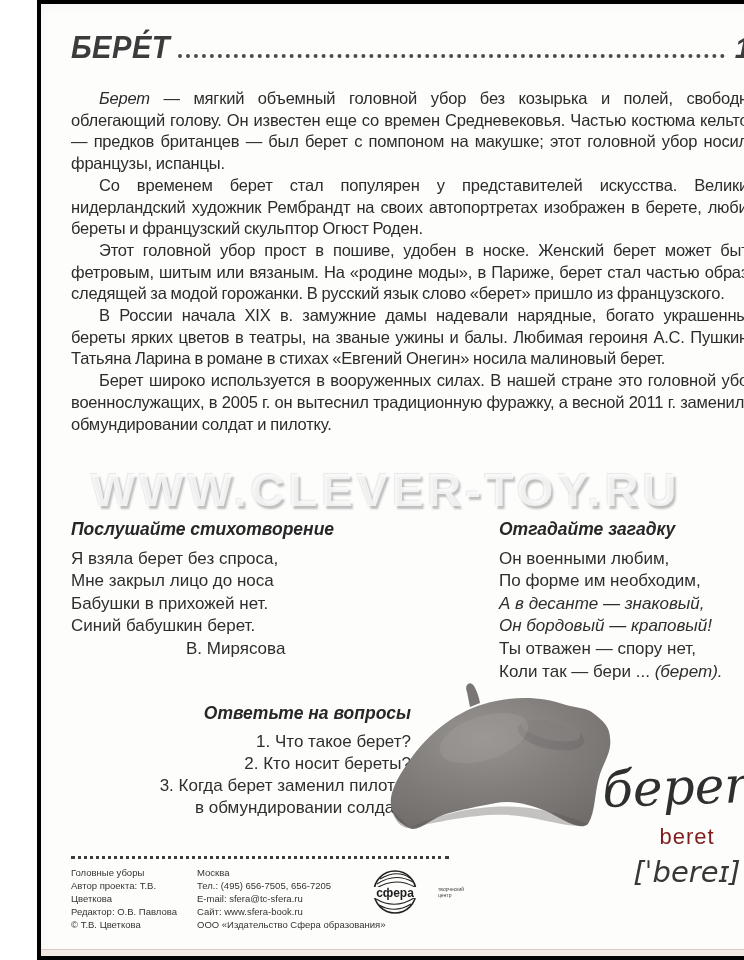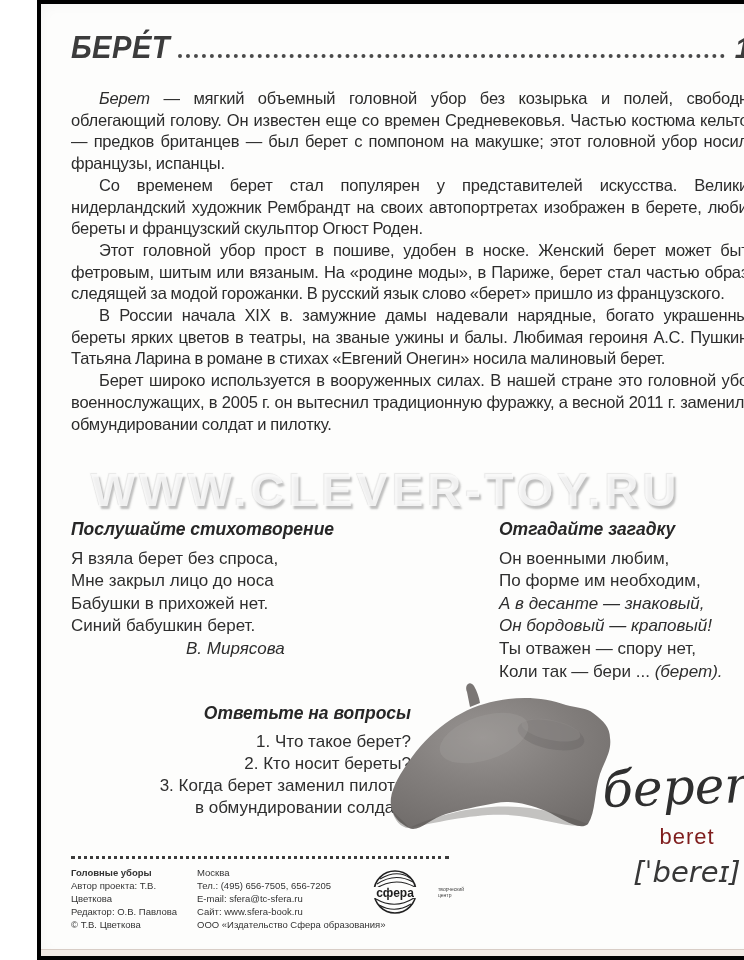--- a/index.html
+++ b/index.html
@@ -40,42 +40,42 @@
     position: absolute; top: 458px; left: 50px; width: 690px; z-index: 6;
     font-weight: bold; font-size: 47px; letter-spacing: 4px; white-space: nowrap;
     color: rgba(252,252,252,0.82);
     text-shadow: 2px 3px 2px rgba(140,140,140,0.55), -1px -1px 1px rgba(200,200,200,0.4);
     pointer-events: none;
   }
   
   .block-heading { font-style: italic; font-weight: bold; font-size: 17.5px; margin-bottom: 7px; color: #272727; }
   .poem { position: absolute; top: 514px; left: 30px; width: 400px; font-size: 17px; line-height: 22.6px; }
   .riddle { position: absolute; top: 514px; left: 458px; width: 270px; font-size: 17px; line-height: 22.6px; }
-  .poem .author { font-style: italic; margin-left: 115px; }
+  .poem .author { margin-left: 115px; }
   .riddle .italic-line { font-style: italic; }
   .riddle .last i { font-style: italic; }
   
   .questions { position: absolute; top: 698px; left: 30px; width: 340px; font-size: 17px; line-height: 22px; text-align: right; }
   .questions .wrap-line { margin-left: 23px; }
   
   .figure { position: absolute; left: 338px; top: 676px; width: 252px; height: 188px; }
   
   .vocab { position: absolute; left: 552px; top: 758px; width: 188px; text-align: center; }
   .vocab .cursive {
     font-family: "DejaVu Serif", serif; font-style: italic; font-size: 50px;
     color: #2f2f2f; transform: rotate(-2deg); line-height: 1;
   }
   .vocab .latin { font-size: 22px; letter-spacing: 1px; color: #7f1d1d; margin-top: 14px; line-height: 1; }
   .vocab .transcription { font-family: "DejaVu Sans", sans-serif; font-size: 29px; color: #383838; margin-top: 9px; line-height: 1.1; font-style: italic; }
   
   .footer-dots { position: absolute; top: 852px; left: 30px; width: 378px; border-top: 3px dotted #3c3c3c; }
   .footer { position: absolute; top: 862px; left: 30px; width: 420px; font-size: 9.5px; line-height: 13px; color: #333; }
   .fcol1 { position: absolute; left: 0; top: 0; width: 125px; }
   .fcol2 { position: absolute; left: 126px; top: 0; width: 190px; }
-  .fbold { font-weight: bold; }
+  .fbold { font-weight: normal; }
   .flogo { position: absolute; left: 300px; top: 2px; width: 100px; display: flex; align-items: center; gap: 16px; }
   .flogo .tagline { font-size: 5px; line-height: 6px; color: #444; margin-left: 3px; width: 30px; }
   
   .bottom-strip {
     position: absolute; bottom: 0; left: 0; width: 100%; height: 7px;
     background: #f0e9e3; border-top: 1px solid rgba(205,192,185,0.7);
   }
 </style>
 </head>
 <body>

